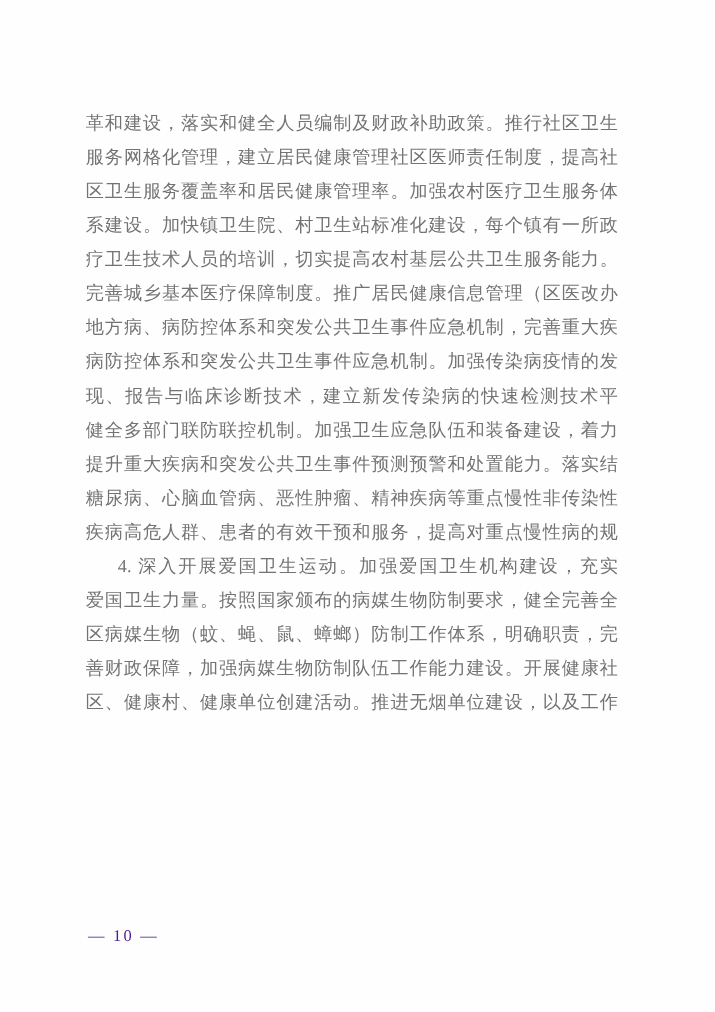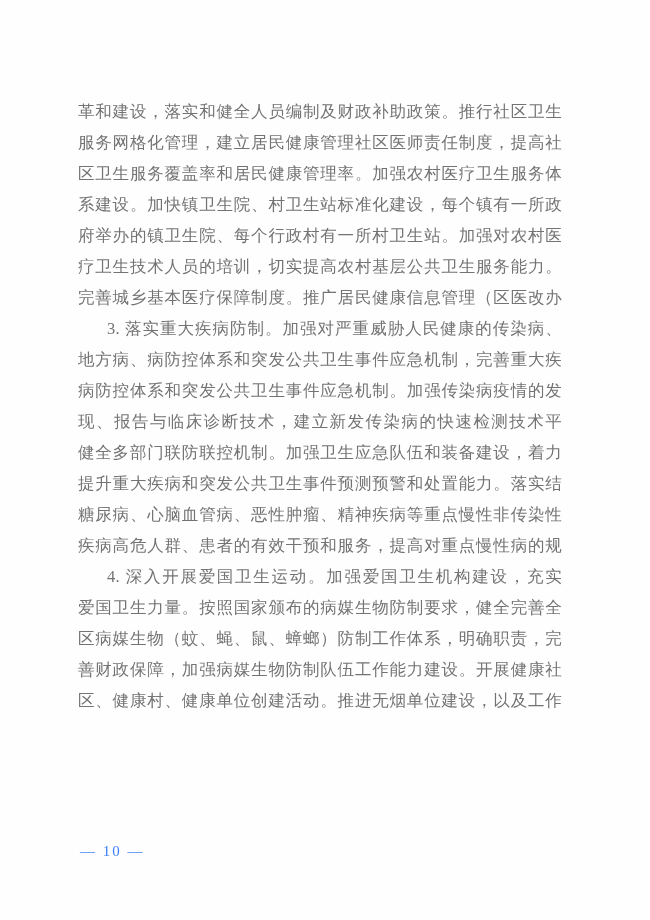--- a/index.html
+++ b/index.html
@@ -48,43 +48,41 @@
   }
   .line.para-end {
     text-align-last: left;
   }
   .footer {
     position: absolute;
     left: 80px;
     top: 843px;
     font-size: 15px;
     letter-spacing: 2px;
-    color: #3b82f6;
+    color: #4c1d95;
     white-space: nowrap;
   }
 </style>
 </head>
 <body>
 
 <div class="page">
 
   <div class="text-block">
 
     <div class="para">
       <div class="line">革和建设，落实和健全人员编制及财政补助政策。推行社区卫生</div>
       <div class="line">服务网格化管理，建立居民健康管理社区医师责任制度，提高社</div>
       <div class="line">区卫生服务覆盖率和居民健康管理率。加强农村医疗卫生服务体</div>
       <div class="line">系建设。加快镇卫生院、村卫生站标准化建设，每个镇有一所政</div>
-      <div class="line">府举办的镇卫生院、每个行政村有一所村卫生站。加强对农村医</div>
       <div class="line">疗卫生技术人员的培训，切实提高农村基层公共卫生服务能力。</div>
       <div class="line">完善城乡基本医疗保障制度。推广居民健康信息管理（区医改办</div>
     </div>
 
     <div class="para">
-      <div class="line indent">3. 落实重大疾病防制。加强对严重威胁人民健康的传染病、</div>
       <div class="line">地方病、病防控体系和突发公共卫生事件应急机制，完善重大疾</div>
       <div class="line">病防控体系和突发公共卫生事件应急机制。加强传染病疫情的发</div>
       <div class="line">现、报告与临床诊断技术，建立新发传染病的快速检测技术平台，</div>
       <div class="line">健全多部门联防联控机制。加强卫生应急队伍和装备建设，着力</div>
       <div class="line">提升重大疾病和突发公共卫生事件预测预警和处置能力。落实结</div>
       <div class="line">糖尿病、心脑血管病、恶性肿瘤、精神疾病等重点慢性非传染性</div>
       <div class="line">疾病高危人群、患者的有效干预和服务，提高对重点慢性病的规</div>
     </div>
 
     <div class="para">

